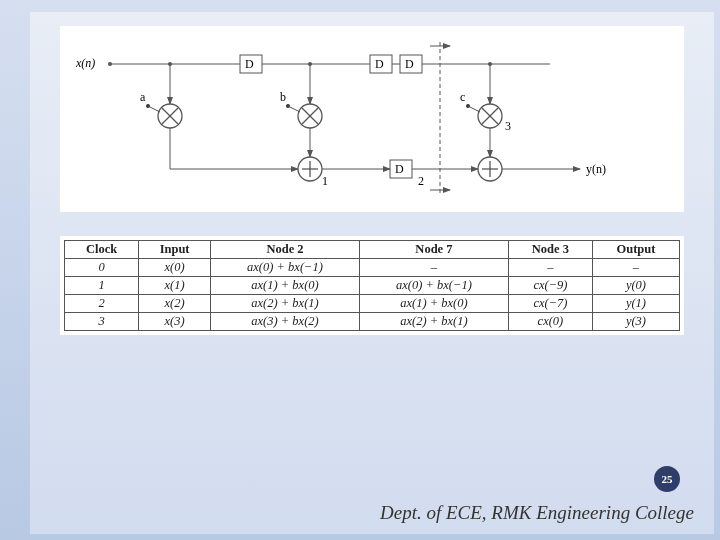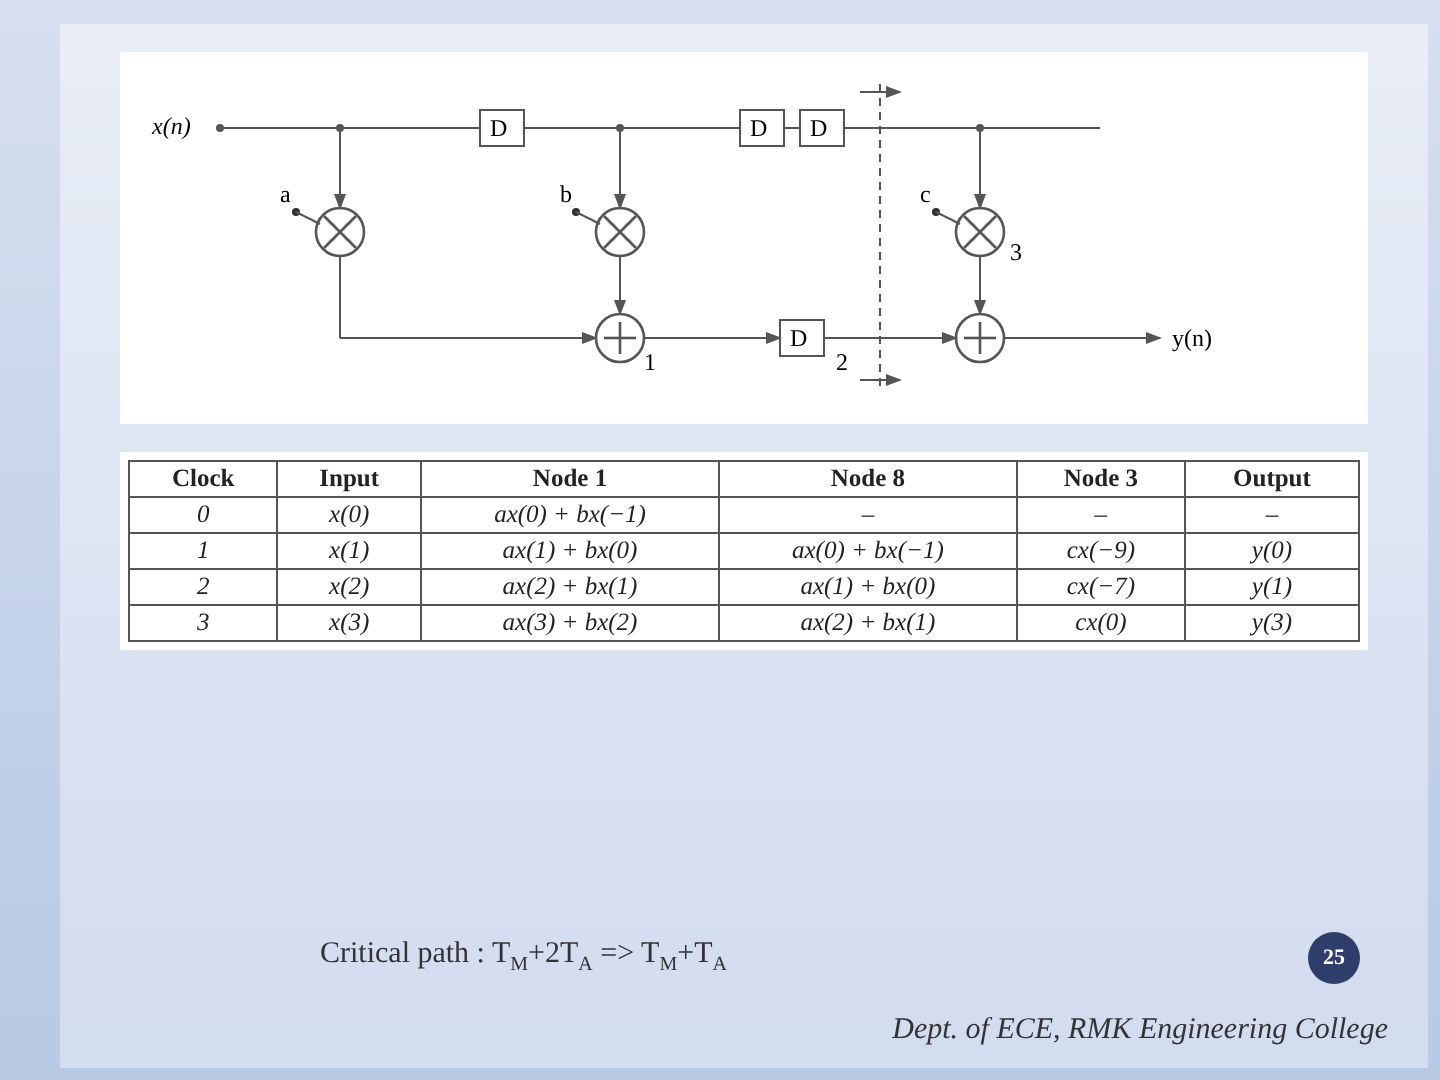--- a/index.html
+++ b/index.html
@@ -29,21 +29,21 @@
   .diagram {
     position: relative;
     width: 100%; height: 170px;
     font-family: 'Times New Roman', serif;
     font-size: 12px;
     color: #000000;
   }
   .diagram svg { position:absolute; left:0; top:0; }
   .dlabel { position:absolute; }
   .table-wrap {
-    margin: 14px 30px 0 30px;
+    margin: 24px 30px 0 30px;
     background:#fff;
     padding: 4px;
   }
   table {
     border-collapse: collapse;
     width: 100%;
     font-family: 'Times New Roman', serif;
     font-size: 12.5px;
     color:#222;
   }
@@ -61,21 +61,21 @@
   }
   .sub { font-size: 10px; vertical-align: sub; }
   .pagenum {
     position: absolute; right: 34px; bottom: 42px;
     width: 26px; height: 26px; border-radius: 50%;
     background: #2f3d6a; color: #fff;
     font-size: 11px; display:flex; align-items:center; justify-content:center;font-weight:bold;
   }
   .footer {
     position: absolute; right: 20px; bottom: 10px;
-    font-style: italic; font-size: 15px; color:#333;
+    font-style: italic; font-size: 19px; color:#333;
     font-family: 'Brush Script MT', cursive;
   }
 </style>
 </head>
 <body>
 
 <div class="slide">
 
   <div class="content">
     <div class="diagram">
@@ -157,22 +157,22 @@
       <span class="dlabel" style="left:516px; top:128px; ">y(n)</span>
     </div>
   </div>
 
   <div class="table-wrap">
     <table>
       <thead>
           <tr id="thead-row">
             <th>Clock</th>
             <th>Input</th>
-            <th>Node 1</th>
-            <th>Node 8</th>
+            <th>Node 2</th>
+            <th>Node 7</th>
             <th>Node 3</th>
             <th>Output</th>
           </tr>
         </thead>
       <tbody id="tbody">
           <tr>
             <td>0</td>
             <td>x(0)</td>
             <td>ax(0) + bx(−1)</td>
             <td>–</td>
@@ -200,19 +200,16 @@
             <td>x(3)</td>
             <td>ax(3) + bx(2)</td>
             <td>ax(2) + bx(1)</td>
             <td>cx(0)</td>
             <td>y(3)</td>
           </tr>
         </tbody>
     </table>
   </div>
 
-  <div class="critpath">
-    <span>Critical path : T</span><span class="sub">M</span><span>+2T</span><span class="sub">A</span><span> =&gt; T</span><span class="sub">M</span><span>+T</span><span class="sub">A</span>
-  </div>
 
   <div class="pagenum">25</div>
   <div class="footer">Dept. of ECE, RMK Engineering College</div>
 </div>
 
 </body></html>

